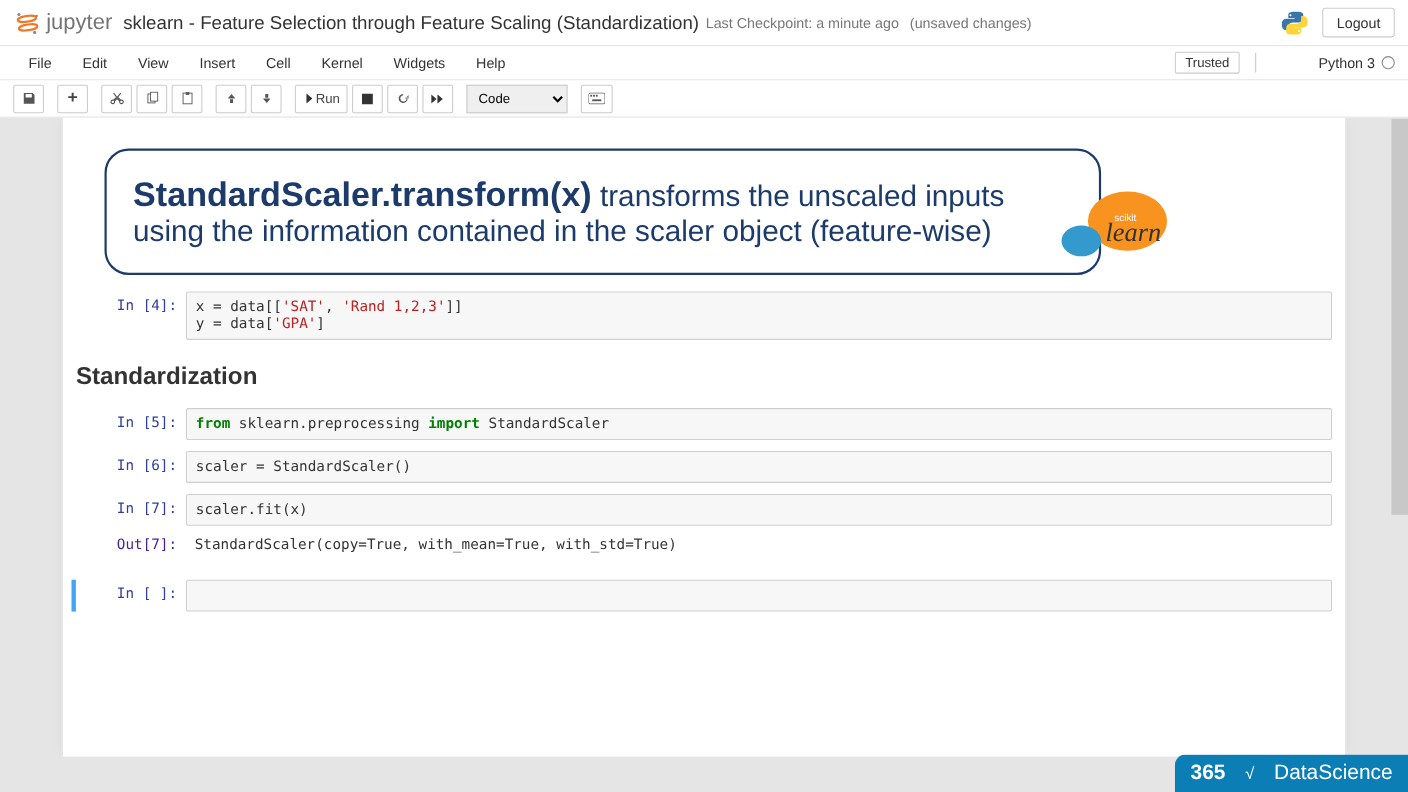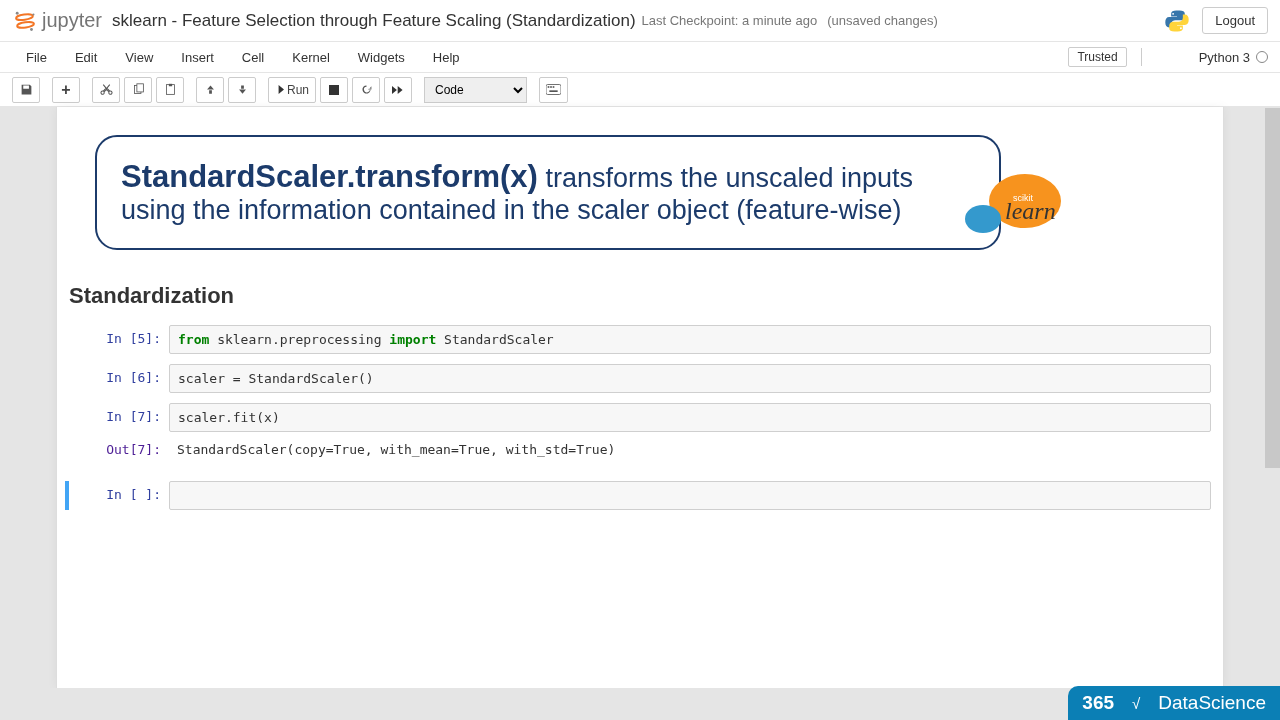--- a/index.html
+++ b/index.html
@@ -18,21 +18,21 @@
 .menubar { background: #fff; border-bottom: 1px solid #e5e5e5; height: 31px; display: flex; align-items: center; padding: 0 12px; }
 .menu-item { padding: 6px 14px; color: #333; cursor: pointer; font-size: 13px; }
 .menu-right { display: flex; align-items: center; gap: 14px; }
 .trusted { border: 1px solid #ccc; padding: 2px 8px; font-size: 12px; border-radius: 2px; }
 .kernel { font-size: 13px; color: #333; display: flex; align-items: center; gap: 6px; padding-left: 43px; }
 .kernel-circle { width: 12px; height: 12px; border: 1px solid #888; border-radius: 50%; display: inline-block; }
 .sep { border-left: 1px solid #ccc; height: 18px; }
 .toolbar { background: #fff; border-bottom: 1px solid #e5e5e5; height: 34px; display: flex; align-items: center; padding: 0 12px; gap: 4px; }
 .tool-btn { border: 1px solid #ccc; background: #fff; border-radius: 2px; min-width: 28px; height: 26px; display: flex; align-items: center; justify-content: center; cursor: pointer; font-size: 12px; color: #444; padding: 0 6px; }
 .tool-sep { width: 4px; }
-.cell-type { border: 1px solid #ccc; height: 26px; font-size: 12px; padding: 0 6px; width: 103px; }
+.cell-type { border: 1px solid #ccc; height: 26px; font-size: 12px; padding: 0 6px; width: 92px; }
 .notebook-area { background: #fff; margin: 0 56px; padding: 0 12px 24px; border-left: 1px solid #ddd; border-right: 1px solid #ddd; box-shadow: 0 0 10px rgba(0,0,0,.05); height: 581px; overflow: hidden; position: relative; }
 .callout { position: absolute; top: 28px; left: 38px; right: 222px; border: 2px solid #1c3b6b; border-radius: 22px; padding: 22px 32px 22px 24px; background: #fff; z-index: 5; }
 .callout-title { font-size: 31px; font-weight: 600; color: #1c3b6b; display: inline; }
 .callout-body { font-size: 27px; color: #1c3b6b; font-weight: 400; }
 .scikit { position: absolute; top: 64px; right: 150px; z-index: 6; }
 .cells { padding-top: 158px; }
 .cell { display: flex; margin-bottom: 10px; }
 .prompt { width: 100px; text-align: right; padding: 6px 8px 0 0; font-family: monospace; font-size: 13px; flex-shrink: 0; }
 .prompt-in { color: #303F9F; }
 .prompt-out { color: #4c1d95; }
@@ -179,20 +179,25 @@
   <div class="scikit">
     <svg width="110" height="70" viewBox="0 0 110 70">
         <ellipse cx="62" cy="30" rx="36" ry="27" fill="#f7931e"></ellipse>
         <ellipse cx="20" cy="48" rx="18" ry="14" fill="#3499cd"></ellipse>
         <text x="50" y="30" font-size="9" fill="#fff" font-family="sans-serif">scikit</text>
         <text x="42" y="48" font-size="24" fill="#333" font-style="italic" font-family="serif">learn</text>
       </svg>
   </div>
 
   <div class="cells">
+    <div class="cell">
+      <div class="prompt prompt-in">In [4]:</div>
+      <div class="input-area"><span>x = data[[</span><span class="k-red">'SAT'</span><span>, </span><span class="k-red">'Rand 1,2,3'</span><span>]]</span>
+<span>y = data[</span><span class="k-red">'GPA'</span><span>]</span></div>
+    </div>
 
     <div class="md-cell">
       <div class="prompt"></div>
       <div class="md-content">
           <h2>Standardization</h2>
         </div>
     </div>
 
     <div class="cell">
       <div class="prompt prompt-in">In [5]:</div>

